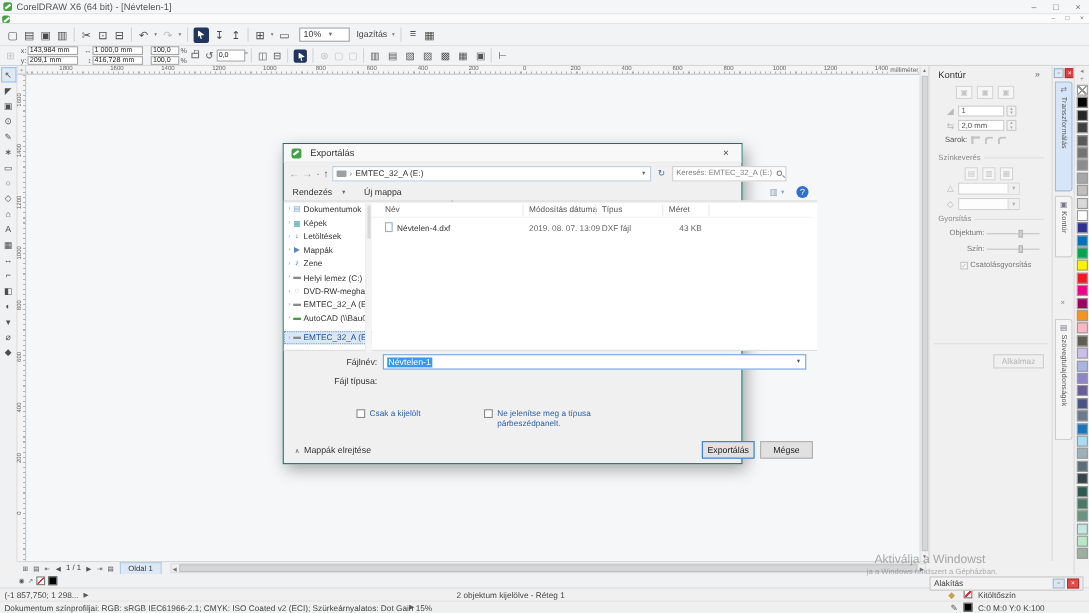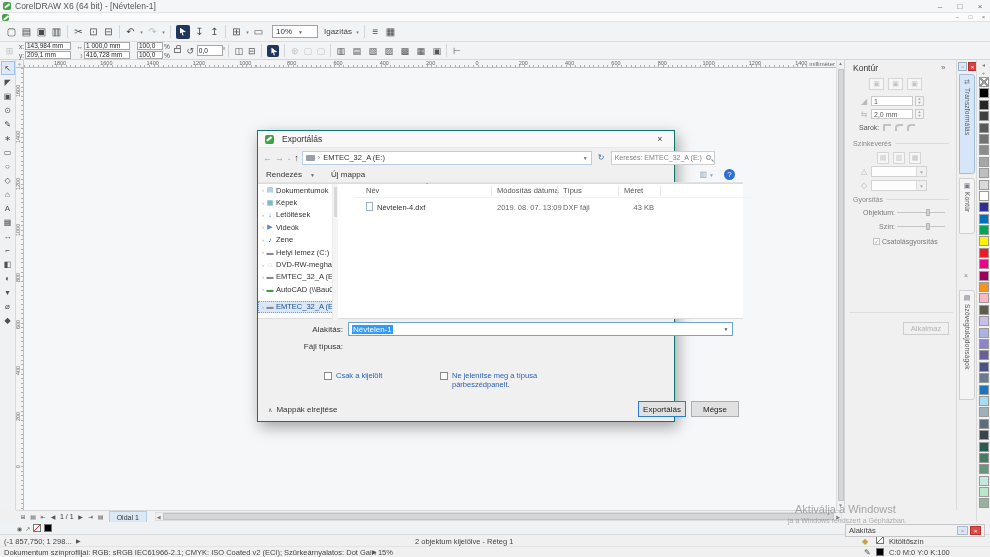--- a/index.html
+++ b/index.html
@@ -139,21 +139,21 @@
 .viewbtn{margin-left:auto;display:flex;align-items:center;gap:2px;color:#8aa5bd;font-size:8px}
 .helpbtn{width:11px;height:11px;border-radius:50%;background:#2f6fd0;color:#fff;font-size:8px;display:flex;align-items:center;justify-content:center;margin-left:10px}
 .dlg-body{position:absolute;left:0;top:52px;width:485px;height:136px;background:#fff;border-top:1px solid #dcdcdc;border-bottom:1px solid #dcdcdc}
 .side{position:absolute;left:0;top:0;width:80px;height:136px;overflow:hidden}
 .srow{height:12.4px;display:flex;align-items:center;font-size:7.5px;color:#333;padding-left:4px;gap:2px;white-space:nowrap;overflow:hidden}
 .srow .sexp{font-size:6px;color:#999;flex:none}
 .srow .sico{font-size:7px;width:8px;flex:none;text-align:center}
 .srow.ssel{background:#d9e7f7;outline:1px dotted #7a9cc4;outline-offset:-1px;margin-top:5px;color:#1d4f91}
 .ssb{position:absolute;left:74px;top:0;width:6px;height:136px;background:#f4f4f4;border-left:1px solid #ececec}
 .ssb .th{position:absolute;left:1px;top:3px;width:3px;height:30px;background:#d8d8d8}
-.list{position:absolute;left:96px;top:0;width:403px;height:136px}
+.list{position:absolute;left:80px;top:0;width:403px;height:136px}
 .lhead{position:absolute;left:0;top:0;width:400px;height:14px;font-size:7.5px;color:#555;border-bottom:1px solid #f2f2f2}
 .lh{position:absolute;top:2px}
 .lh1{left:12px}.lh2{left:143px}.lh3{left:209px}.lh4{left:270px}
 .sortc{position:absolute;left:72px;top:-2px;font-size:7px;color:#888}
 .lhd{position:absolute;top:2px;height:10px;width:1px;background:#e9e9e9}
 .lrow{position:absolute;left:2px;top:17px;width:396px;height:13px;font-size:7.5px;color:#333}
 .fic{position:absolute;left:10px;top:1px;width:7px;height:9px;background:#fff;border:1px solid #9ab0c4}
 .fn{position:absolute;left:21px;top:2px}
 .fd{position:absolute;left:141px;top:2px;color:#666}
 .ft{position:absolute;left:207px;top:2px;color:#666}
@@ -590,21 +590,21 @@
           <span>Képek</span>
         </div>
         <div class="srow">
           <span class="sexp">›</span>
           <span class="sico" style="color: rgb(47, 111, 208);">↓</span>
           <span>Letöltések</span>
         </div>
         <div class="srow">
           <span class="sexp">›</span>
           <span class="sico" style="color: rgb(91, 135, 197);">▶</span>
-          <span>Videók</span>
+          <span>Mappák</span>
         </div>
         <div class="srow">
           <span class="sexp">›</span>
           <span class="sico" style="color: rgb(47, 111, 208);">♪</span>
           <span>Zene</span>
         </div>
         <div class="srow">
           <span class="sexp">›</span>
           <span class="sico" style="color: rgb(138, 138, 138);">▬</span>
           <span>Helyi lemez (C:)</span>
@@ -650,21 +650,21 @@
             <span class="fic"></span>
             <span class="fn">Névtelen-4.dxf</span>
             <span class="fd">2019. 08. 07. 13:09</span>
             <span class="ft">DXF fájl</span>
             <span class="fs">43 KB</span>
           </div>
         </div>
     </div>
   </div>
   <div class="frow" style="top:190px">
-    <span class="flbl">Alakítás:</span>
+    <span class="flbl">Fájlnév:</span>
     <span class="fcombo">
       <span class="selstr">Névtelen-1</span>
       <span class="ca">▼</span>
     </span>
   </div>
   <div class="frow" style="top:207px">
     <span class="flbl">Fájl típusa:</span>
   </div>
   <span class="chk" style="left:66px;top:240px">
     <span class="cb"></span>

